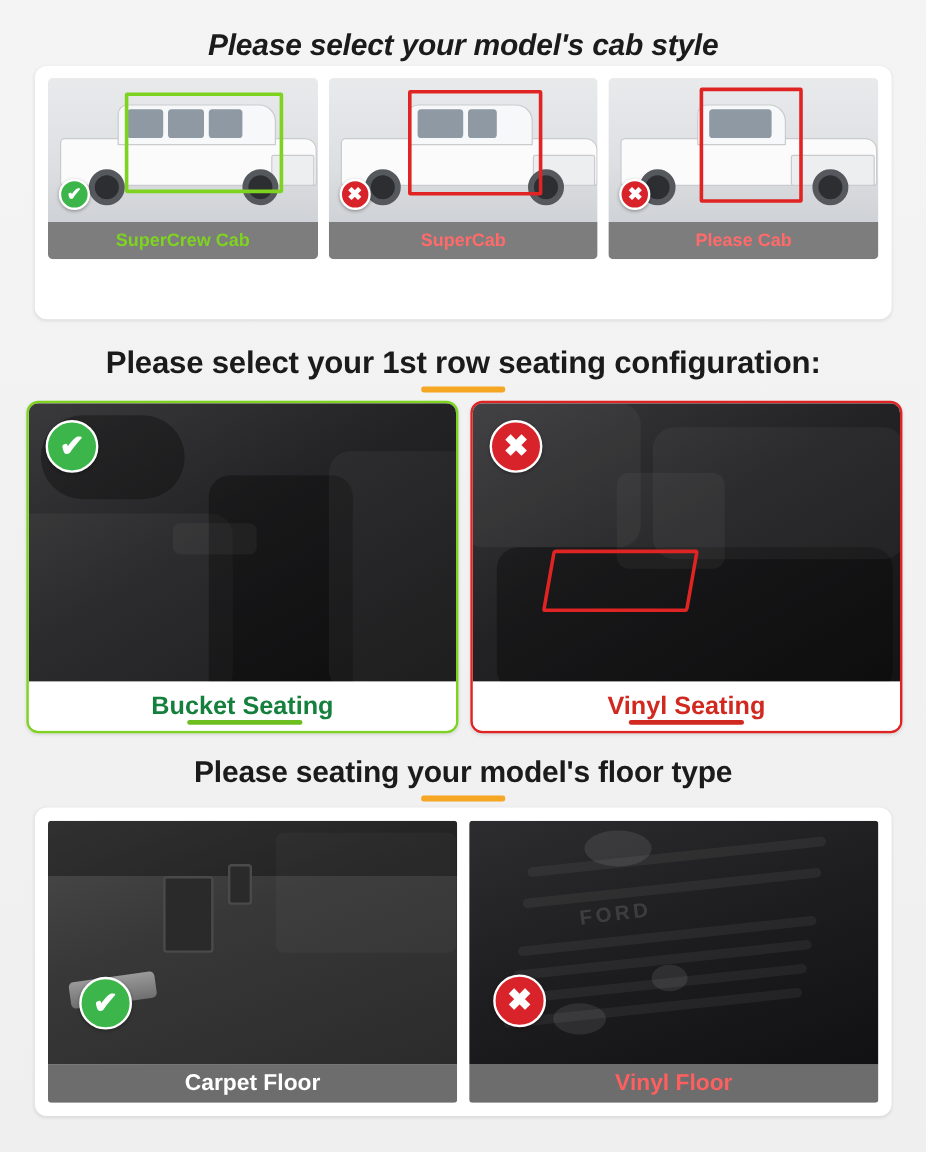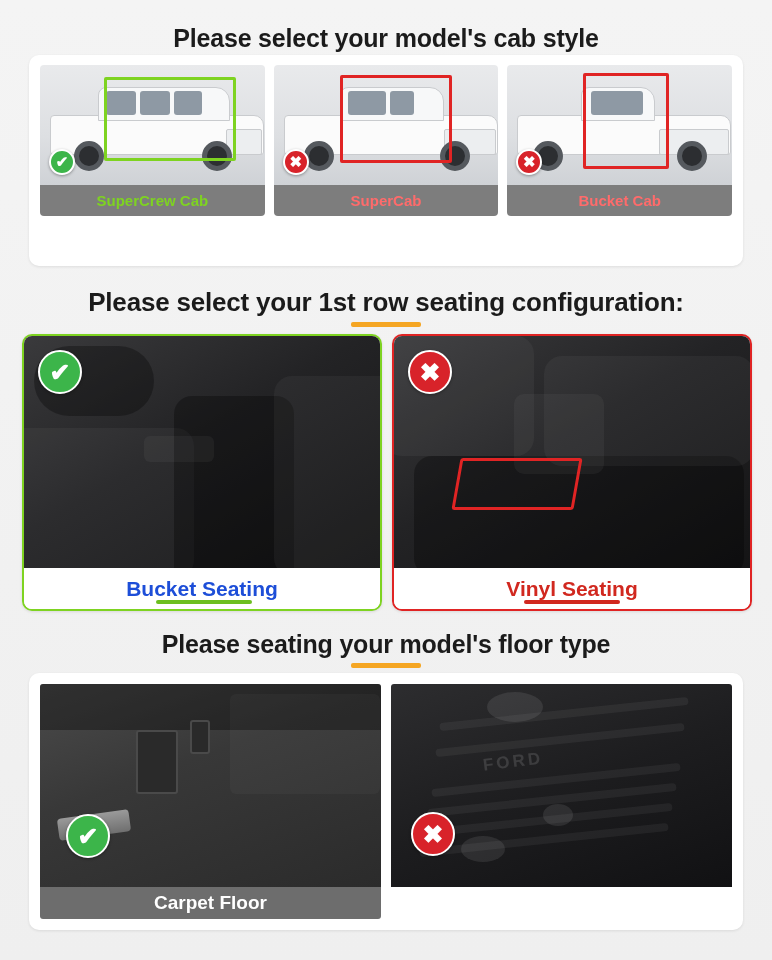--- a/index.html
+++ b/index.html
@@ -137,21 +137,21 @@
     position:absolute; background: rgba(255,255,255,0.045); border-radius: 18px;
   }
   .seat-img .shape.d { background: rgba(0,0,0,0.30); }
   .seat-caption {
     height: 41px; display: flex; align-items: center; justify-content: center;
     background: #fff; position: relative;
   }
   .seat-caption span.txt {
     font-size: 21px; font-weight: bold;
   }
-  .seat-caption.green span.txt { color: #1d4ed8; }
+  .seat-caption.green span.txt { color: #15803d; }
   .seat-caption.red span.txt { color: #d1281f; }
   .cap-underline {
     position:absolute; bottom: 5px; height: 4px; width: 96px; border-radius:2px;
   }
   .cap-underline.green { background: #6cbf1f; }
   .cap-underline.red { background: #d1281f; }
   .bench-hl {
     position: absolute;
     border: 3px solid #e02424;
     width: 122px; height: 52px;
@@ -204,21 +204,21 @@
     font-size: 17px; letter-spacing: 3px; font-weight: bold;
     color: rgba(255,255,255,0.13);
     transform: rotate(-7deg);
   }
 </style>
 </head>
 <body>
 
 <div class="page">
 
-  <div class="heading" style="position:absolute;left:0;top:24px;width:772px;">Please select your model's cab style</div>
+  <div class="heading" style="position:absolute;left:0;top:24px;width:772px;font-style:italic;">Please select your model's cab style</div>
 
   <div class="sec1">
     <div class="cab-row">
 
       <div class="cab-card">
         <div class="cab-img">
           <div class="truck">
             <div class="body" style="left:6px;width:214px;"></div>
             <div class="cabin" style="left:54px;width:132px;"></div>
             <div class="win" style="left:62px;bottom:56px;width:30px;height:24px;"></div>
@@ -257,21 +257,21 @@
             <div class="body" style="left:6px;width:214px;"></div>
             <div class="cabin" style="left:70px;width:74px;"></div>
             <div class="win" style="left:80px;bottom:56px;width:52px;height:24px;"></div>
             <div class="bed" style="right:6px;width:70px;"></div>
             <div class="wheel" style="left:22px;"></div>
             <div class="wheel" style="left:166px;"></div>
           </div>
           <div class="hl-box red" style="left:76px;top:8px;width:86px;height:96px;"></div>
           <div class="badge red sm" style="left:9px;top:84px;">✖</div>
         </div>
-        <div class="cab-label no">Bucket Cab</div>
+        <div class="cab-label no">Please Cab</div>
       </div>
 
     </div>
   </div>
 
   <div class="h2">
     <div class="heading sub">Please select your 1st row seating configuration:</div>
     <span class="accent-bar"></span>
   </div>
 
@@ -335,17 +335,18 @@
         <div class="ridge" style="left:40px;top:92px;width:250px;height:8px;transform:rotate(-6deg);"></div>
         <div class="ridge" style="left:36px;top:112px;width:250px;height:8px;transform:rotate(-6deg);"></div>
         <div class="ridge" style="left:32px;top:132px;width:250px;height:8px;transform:rotate(-6deg);"></div>
         <div class="ridge" style="left:28px;top:152px;width:250px;height:8px;transform:rotate(-6deg);"></div>
         <div class="ridge" style="left:96px;top:8px;width:56px;height:30px;border-radius:50%;background:rgba(255,255,255,.09);"></div>
         <div class="ridge" style="left:70px;top:152px;width:44px;height:26px;border-radius:50%;background:rgba(255,255,255,.09);"></div>
         <div class="ridge" style="left:152px;top:120px;width:30px;height:22px;border-radius:50%;background:rgba(255,255,255,.09);"></div>
         <div class="ford-emboss">FORD</div>
         <div class="badge red lg" style="left:20px;top:128px;">✖</div>
       </div>
+      <div class="floor-label no">Vinyl Floor</div>
     </div>
 
   </div>
 
 </div>
 
 </body></html>

